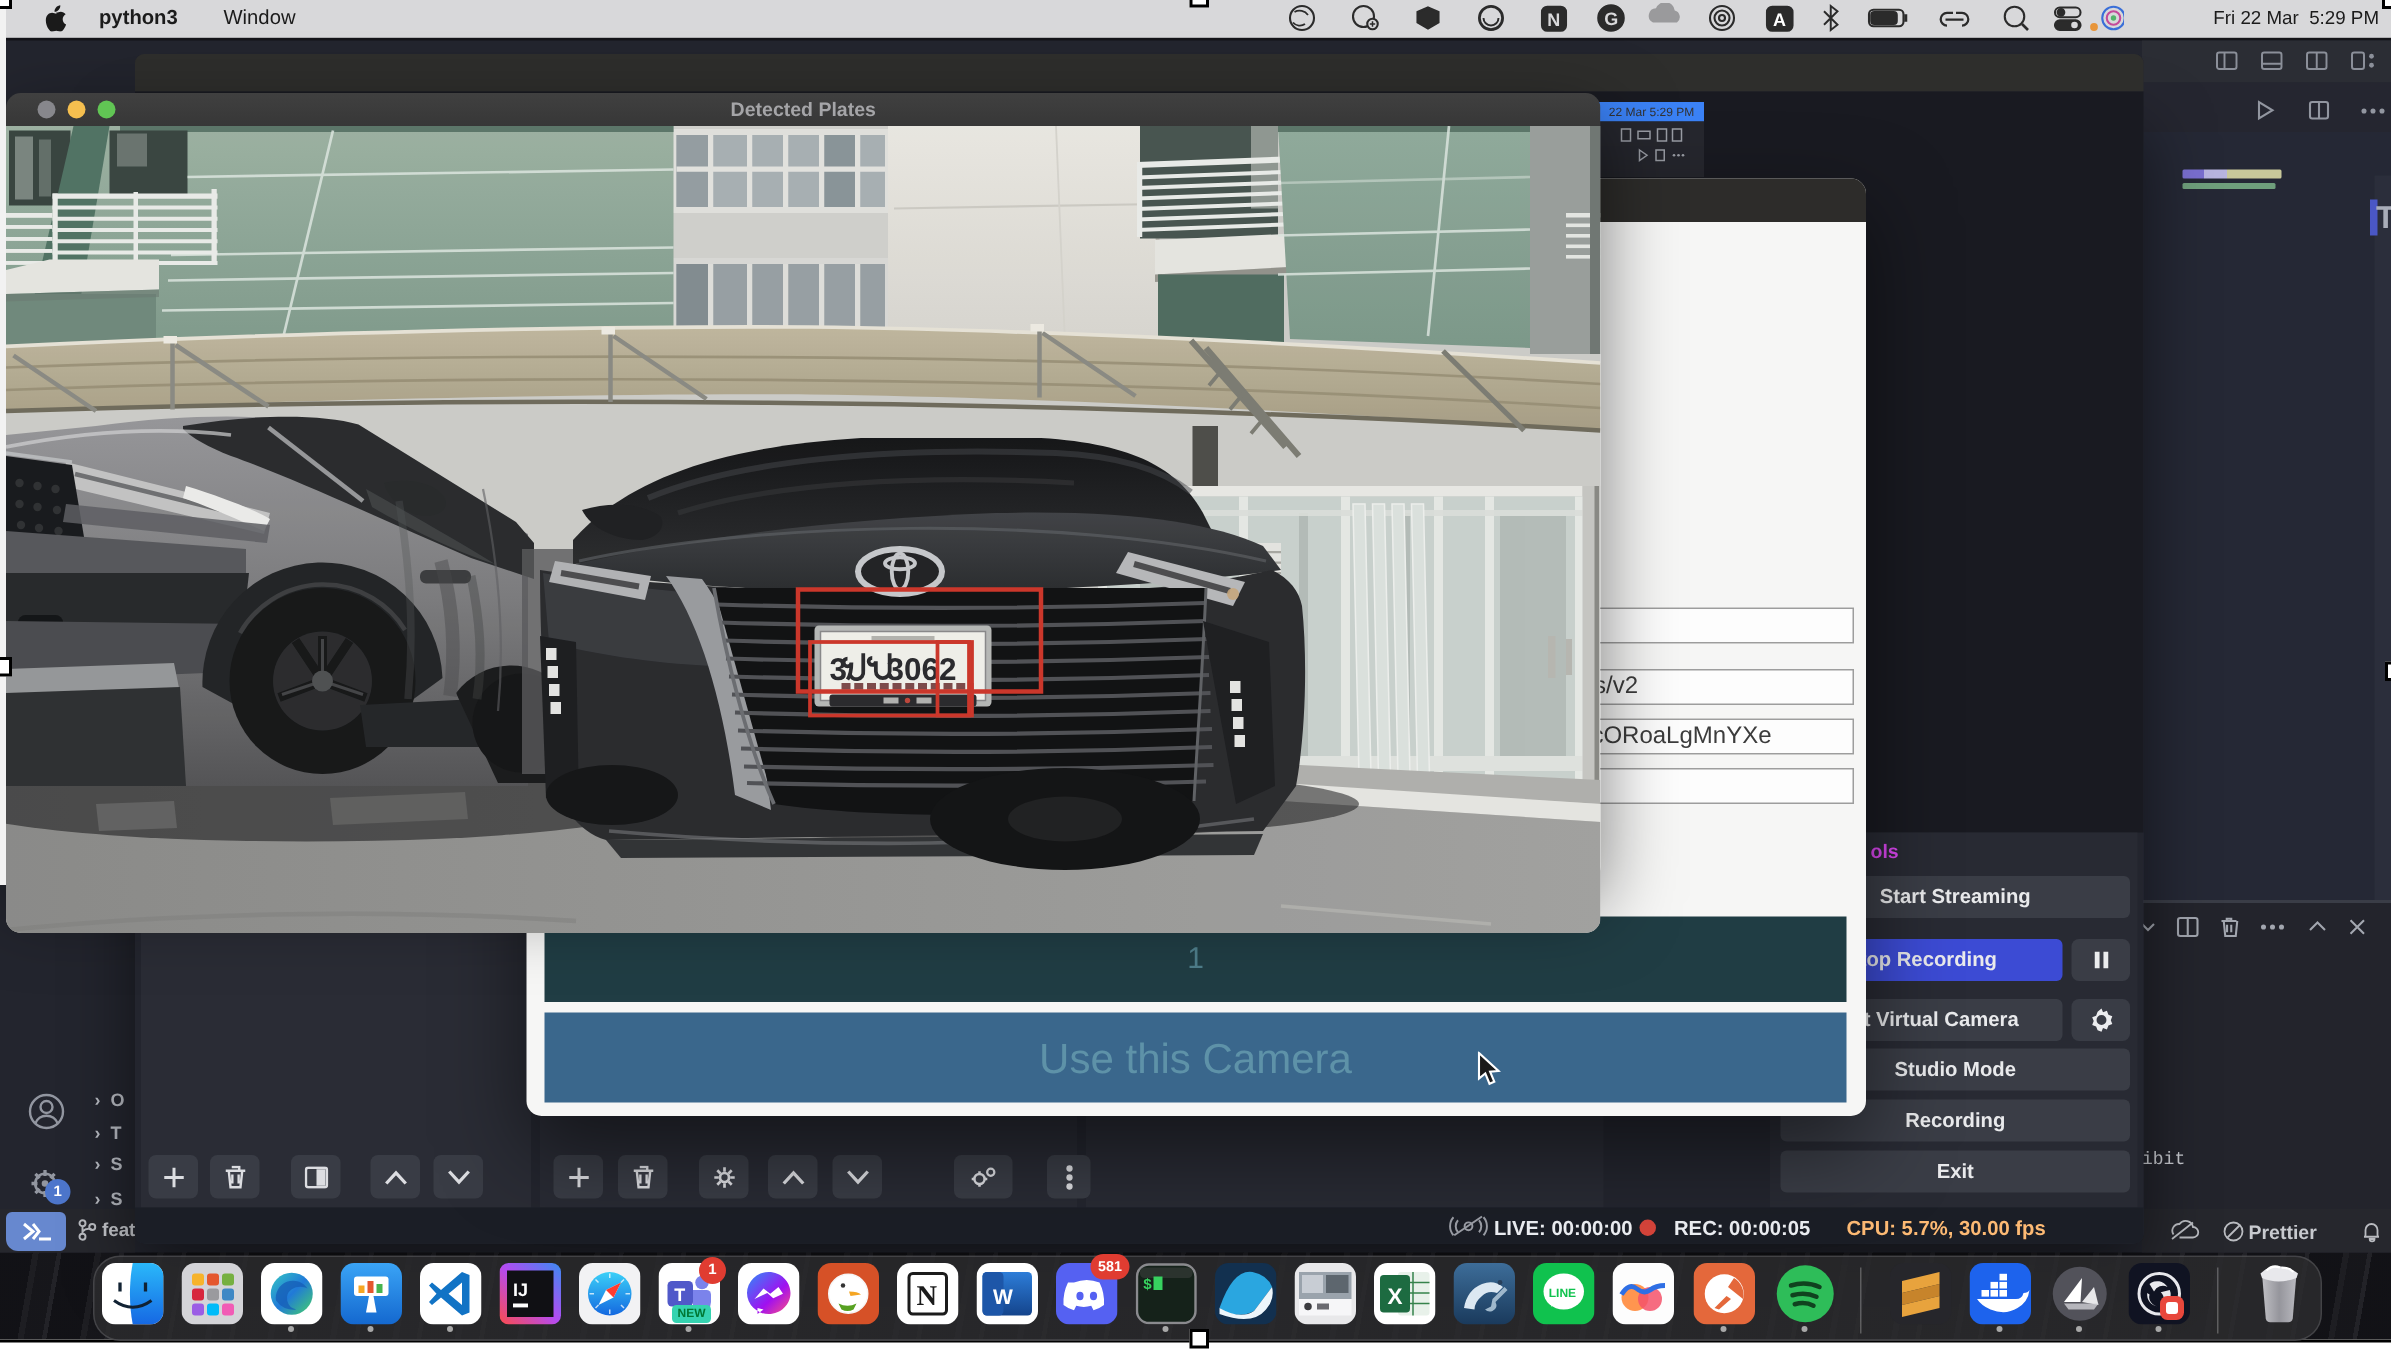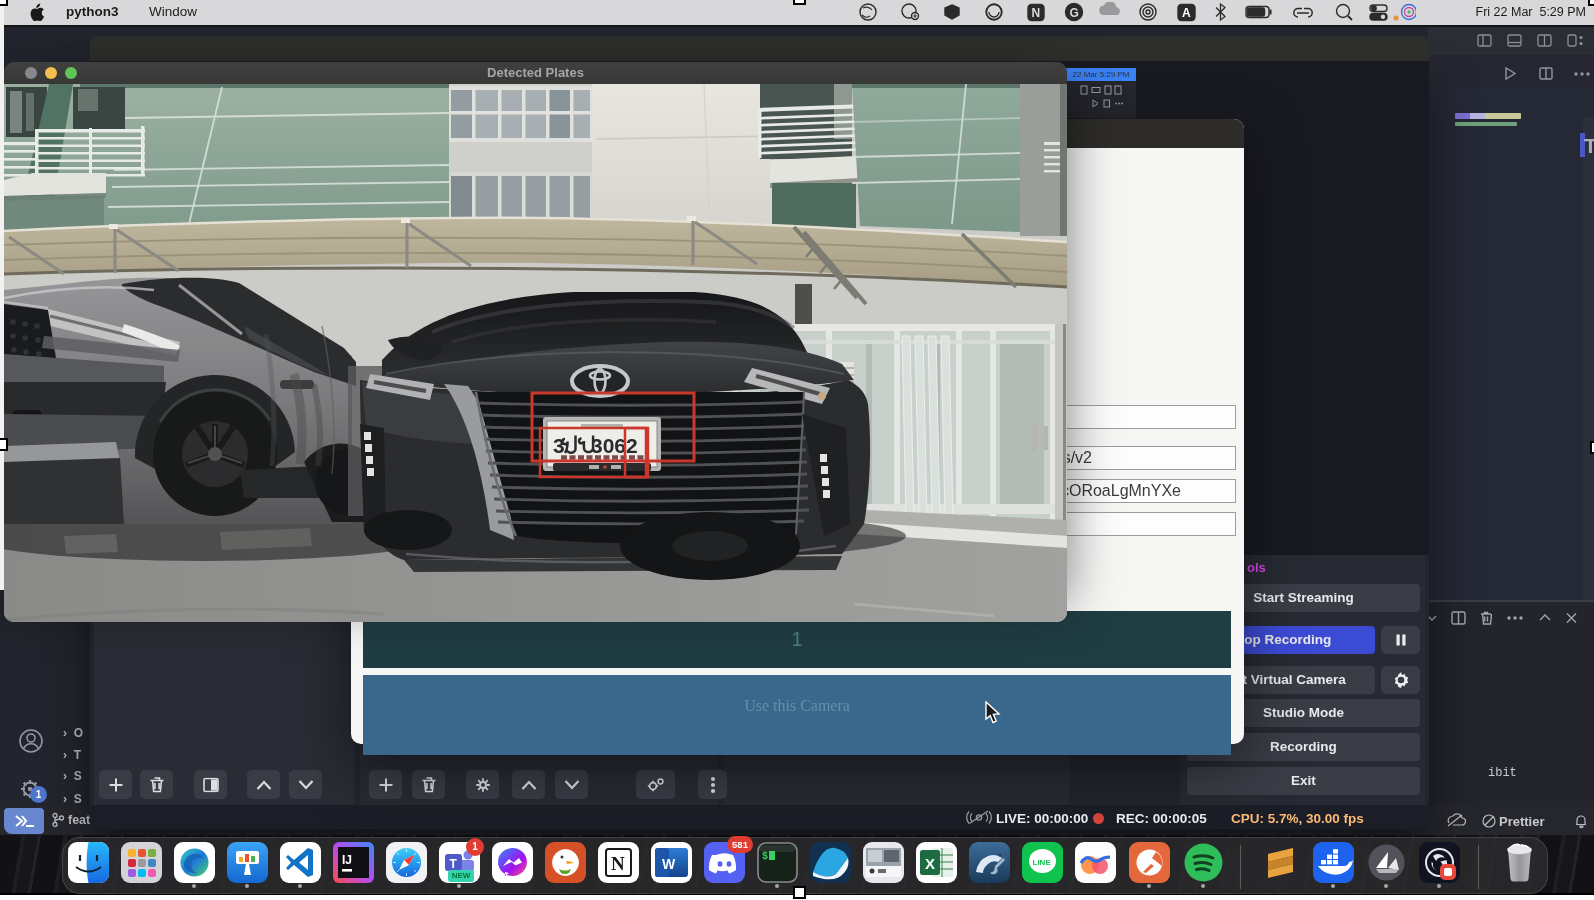--- a/index.html
+++ b/index.html
@@ -14,21 +14,21 @@
 #obs .titlebar{position:absolute;left:0;top:0;width:100%;height:25px;background:#2e2e2c;border-radius:6px 6px 0 0;}
 #obs .preview{position:absolute;left:0;top:25px;width:100%;height:494px;background:#191a21;}
 .obtn{position:absolute;background:#393c45;border-radius:5px;}
 .obtn svg{position:absolute;left:50%;top:50%;transform:translate(-50%,-50%);}
 .cbtn{position:absolute;left:5px;width:233px;height:28px;background:#3a3d46;border-radius:4px;color:#e9eaec;font-size:13.5px;font-weight:700;text-align:center;line-height:28px;}
 
 #tk{position:absolute;left:351px;top:119px;width:893px;height:625px;background:#f6f6f5;border-radius:10px;box-shadow:0 22px 55px rgba(0,0,0,.5);}
 #tk .tbar{position:absolute;left:0;top:0;width:100%;height:29px;background:#2d2c2a;border-radius:10px 10px 0 0;}
 .tkfield{position:absolute;left:9px;width:876px;height:24px;background:#fdfdfd;border:1px solid #9d9d9d;font-size:16px;color:#3c3c3c;line-height:22px;padding-left:6px;overflow:hidden;}
 #tealbar{position:absolute;left:12px;top:492px;width:868px;height:57px;background:#203d44;color:#4e7d8a;font-size:20px;text-align:center;line-height:57px;}
-#usecam{position:absolute;left:12px;top:556px;width:868px;height:80px;background:#3a678c;color:#5e92a8;font-size:16px;text-align:center;line-height:62px;font-family:Liberation Serif, serif;}
+#usecam{position:absolute;left:12px;top:556px;width:868px;height:60px;background:#3a678c;color:#5e92a8;font-size:28px;text-align:center;line-height:62px;}
 
 #plates{position:absolute;left:4px;top:28px;width:1063px;height:560px;border-radius:10px;overflow:hidden;margin-top:34px;}
 #plates .tb{position:absolute;left:0;top:0;width:100%;height:22px;background:linear-gradient(#404040,#373737);color:#a5a5a8;font-weight:700;font-size:13px;text-align:center;line-height:21px;}
 #plates .lights{position:absolute;left:0;top:0;height:22px;}
 #plates svg{position:absolute;left:0;top:22px;}
 
 #dock{position:absolute;left:62px;top:837px;width:1486px;height:57px;background:rgba(44,44,46,.82);border:1px solid rgba(120,120,125,.35);border-radius:18px;}
 .di{position:absolute;top:5px;width:41px;height:41px;}
 .ddot{position:absolute;top:47px;width:4px;height:4px;border-radius:50%;background:#a8a8a8;}
 
@@ -135,21 +135,21 @@
     <path d="M57 5 h10 M58.5 5 l1 10 h7 l1-10 M60.5 5 v-1.5 h3 v1.5 M60.7 7.5 v5 M63.5 7.5 v5"></path>
     <g fill="#a2a6af" stroke="none">
             <circle cx="85" cy="9" r="1.7"></circle>
             <circle cx="91" cy="9" r="1.7"></circle>
             <circle cx="97" cy="9" r="1.7"></circle>
           </g>
     <path d="M116 11 l5-5 l5 5"></path>
     <path d="M143 4.5 l9 9 M152 4.5 l-9 9"></path>
   </g>
 </svg>
-<div class="abs" style="left:1488px;top:739px;width:40px;height:12px;color:#c8cad0;font-size:12px;font-family:'Liberation Mono',monospace;">ibit</div>
+<div class="abs" style="left:1428px;top:739px;width:40px;height:12px;color:#c8cad0;font-size:12px;font-family:'Liberation Mono',monospace;">ibit</div>
 
 <div class="abs" style="left:1428px;top:779px;width:166px;height:29px;background:#26272d;"></div>
 <svg class="abs" style="left:1446px;top:786px;" width="148px" height="16" viewBox="0 0 148 16">
   <g stroke="#b9bbc0" stroke-width="1.2" fill="none">
     <path d="M3 10 a4.5 4.5 0 0 1 4-7 a5 5 0 0 1 9 2 a3.5 3.5 0 0 1 0 7 h-9 M2 13 L16 2"></path>
     <circle cx="43" cy="8" r="6"></circle>
           <path d="M39 12 L47.5 3.5"></path>
   </g>
   <text x="53" y="13" fill="#c8cacf" font-size="13" font-weight="700" font-family="Liberation Sans">Prettier</text>
   <path d="M130 11.5 a1 1 0 0 0 1-1 v-3.5 a4 4 0 0 1 8 0 v3.5 a1 1 0 0 0 1 1 Z M133.8 13 a1.6 1.6 0 0 0 3.2 0Z" fill="none" stroke="#b9bbc0" stroke-width="1.2"></path>

